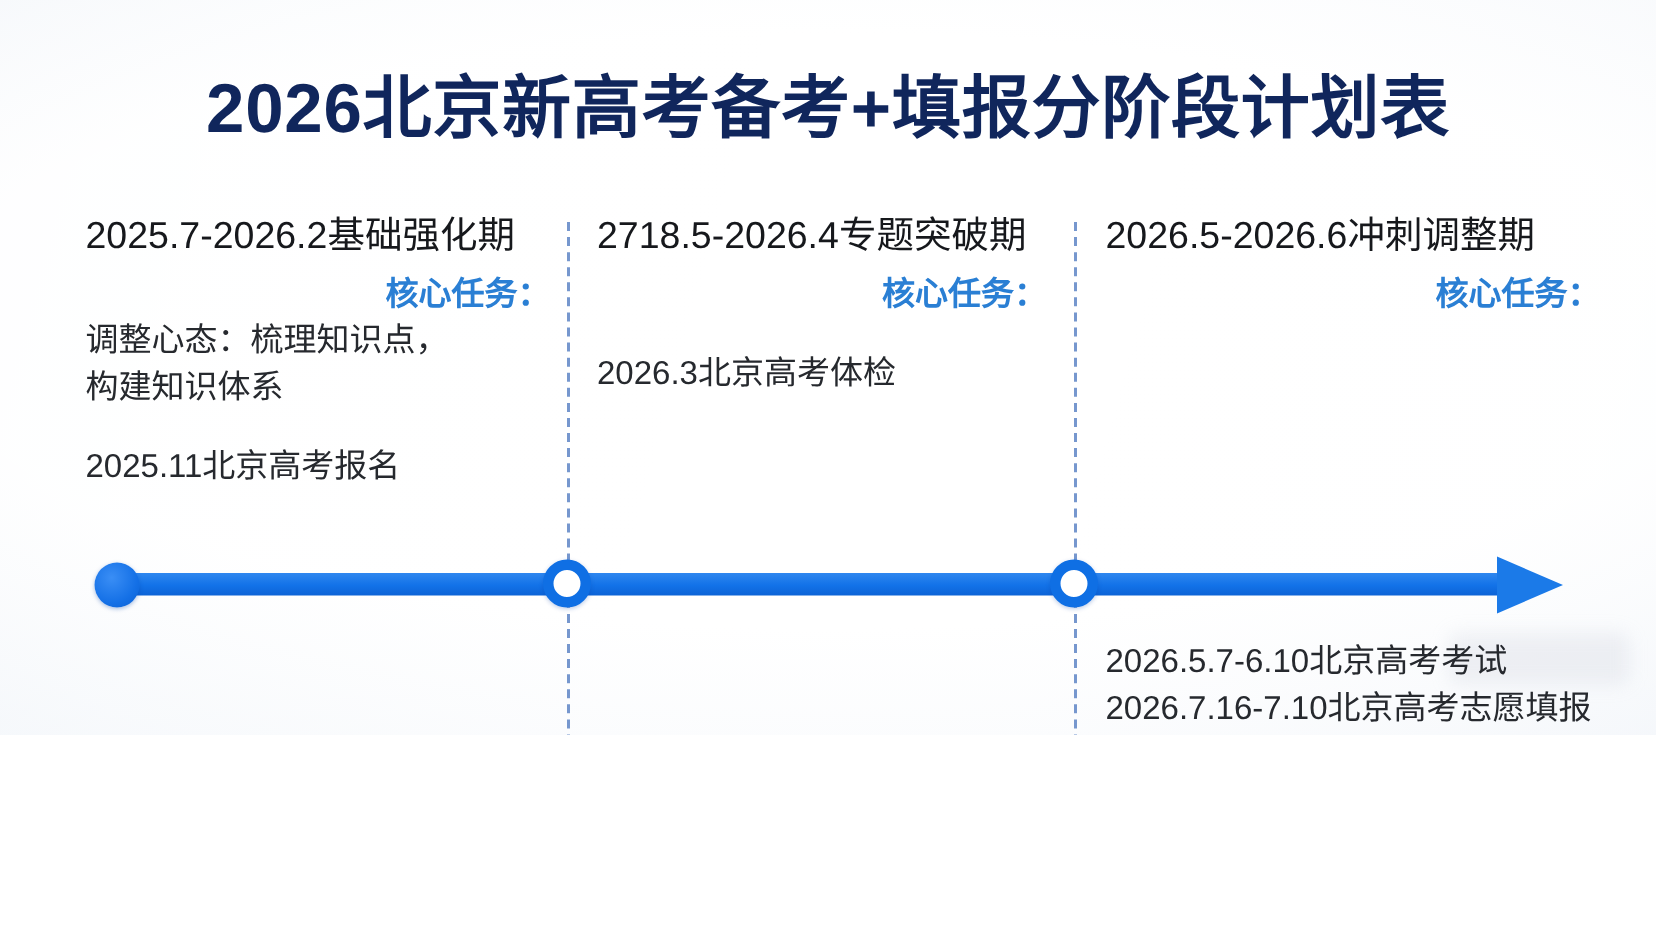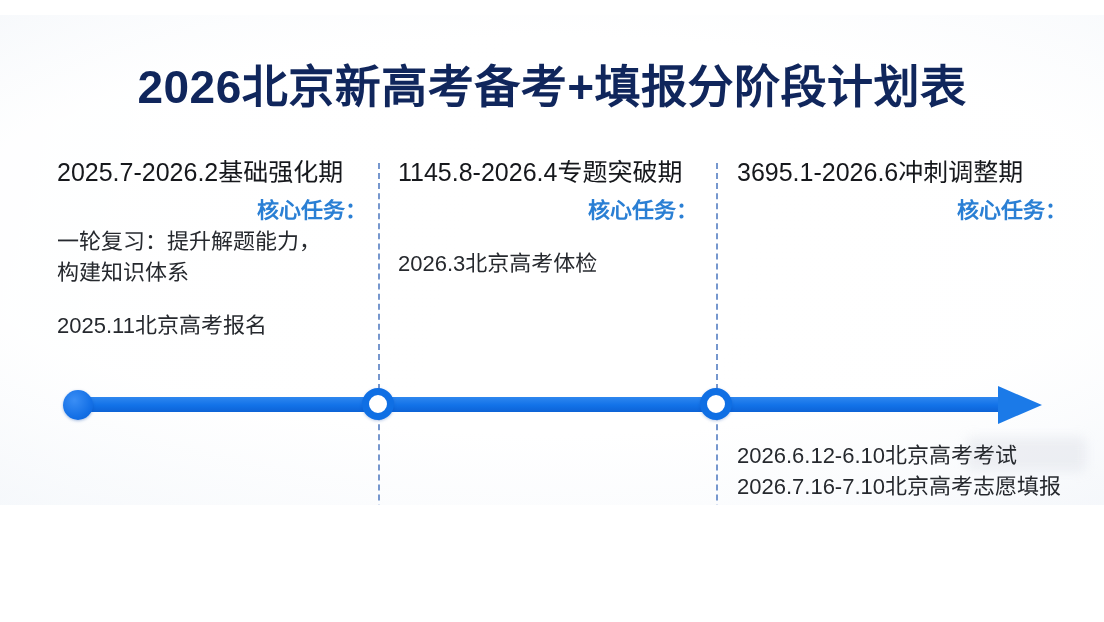--- a/index.html
+++ b/index.html
@@ -16,21 +16,20 @@
   }
 
   
   #poster {
     position: relative;
     width: 1104px;
     height: 490px;
     background:
       linear-gradient(105deg, #eef2f7 0%, #f7fafc 16%, #ffffff 42%, #ffffff 66%, #f8fafc 88%, #f2f5f9 100%);
     overflow: hidden;
-    margin-top: 15px;
   }
   
   #poster::before {
     content: "";
     position: absolute;
     inset: 0;
     pointer-events: none;
     background:
       radial-gradient(120% 90% at 50% 45%, rgba(255,255,255,0.95) 45%, rgba(232,238,246,0.55) 100%);
   }
@@ -208,46 +207,46 @@
   <div class="title">2026北京新高考备考+填报分阶段计划表</div>
 
   <div class="divider divider-0"></div>
   <div class="divider divider-1"></div>
 
   <div class="columns">
 
     <div class="col col-0">
       <p class="phase-head">2025.7-2026.2基础强化期</p>
       <p class="task-label">核心任务：</p>
-      <p class="task-body">一轮复习：提升解题能力，
+      <p class="task-body">调整心态：梳理知识点，
 构建知识体系</p>
       <p class="milestone">2025.11北京高考报名</p>
     </div>
 
     <div class="col col-1">
-      <p class="phase-head">1145.8-2026.4专题突破期</p>
+      <p class="phase-head">2718.5-2026.4专题突破期</p>
       <p class="task-label">核心任务：</p>
       <p class="milestone">2026.3北京高考体检</p>
     </div>
 
     <div class="col col-2">
-      <p class="phase-head">3695.1-2026.6冲刺调整期</p>
+      <p class="phase-head">2026.5-2026.6冲刺调整期</p>
       <p class="task-label">核心任务：</p>
     </div>
 
   </div>
 
   <div class="timeline">
     <div class="axis-line"></div>
     <div class="axis-arrow"></div>
     <div class="node node-solid node-0"></div>
     <div class="node node-ring node-1"></div>
     <div class="node node-ring node-2"></div>
   </div>
 
   <div class="below-block">
-    <p class="below-item">2026.6.12-6.10北京高考考试</p>
+    <p class="below-item">2026.5.7-6.10北京高考考试</p>
     <p class="below-item">2026.7.16-7.10北京高考志愿填报</p>
   </div>
 
   <div class="watermark"></div>
 
 </div>
 
 </body></html>

